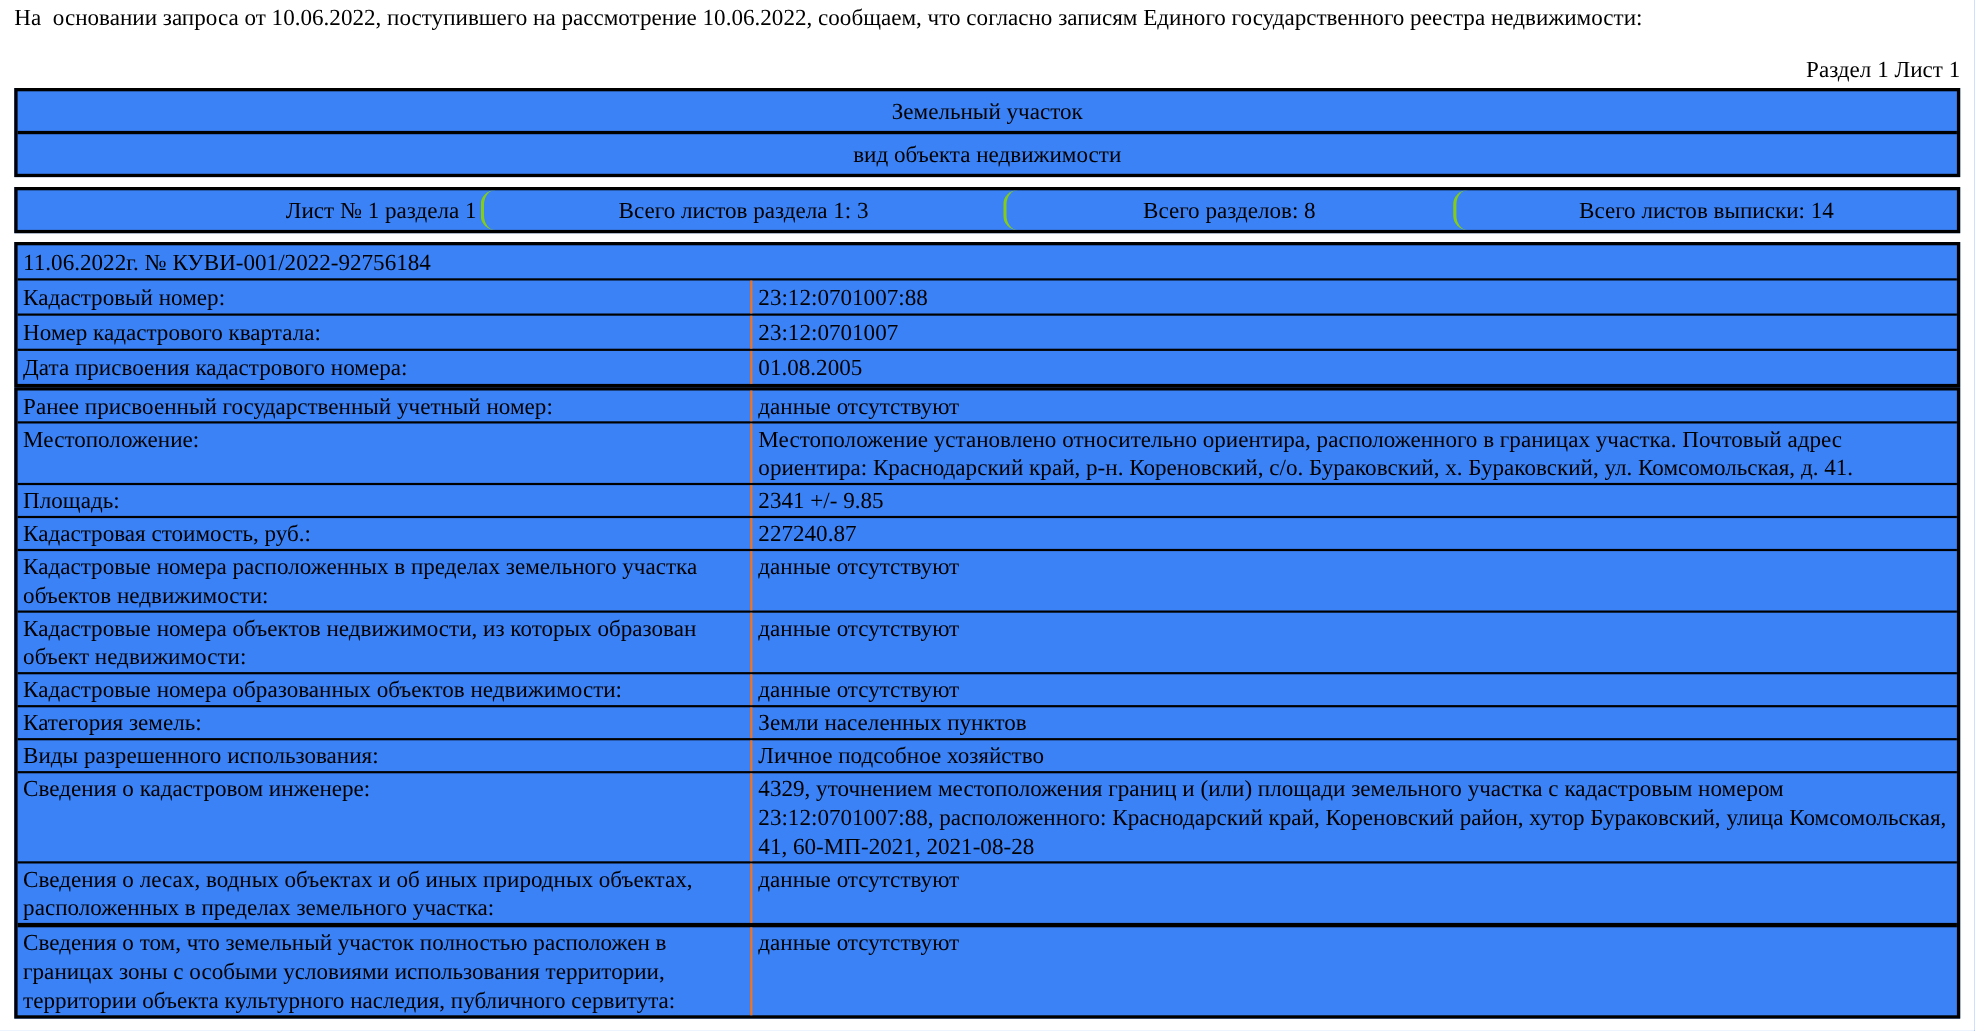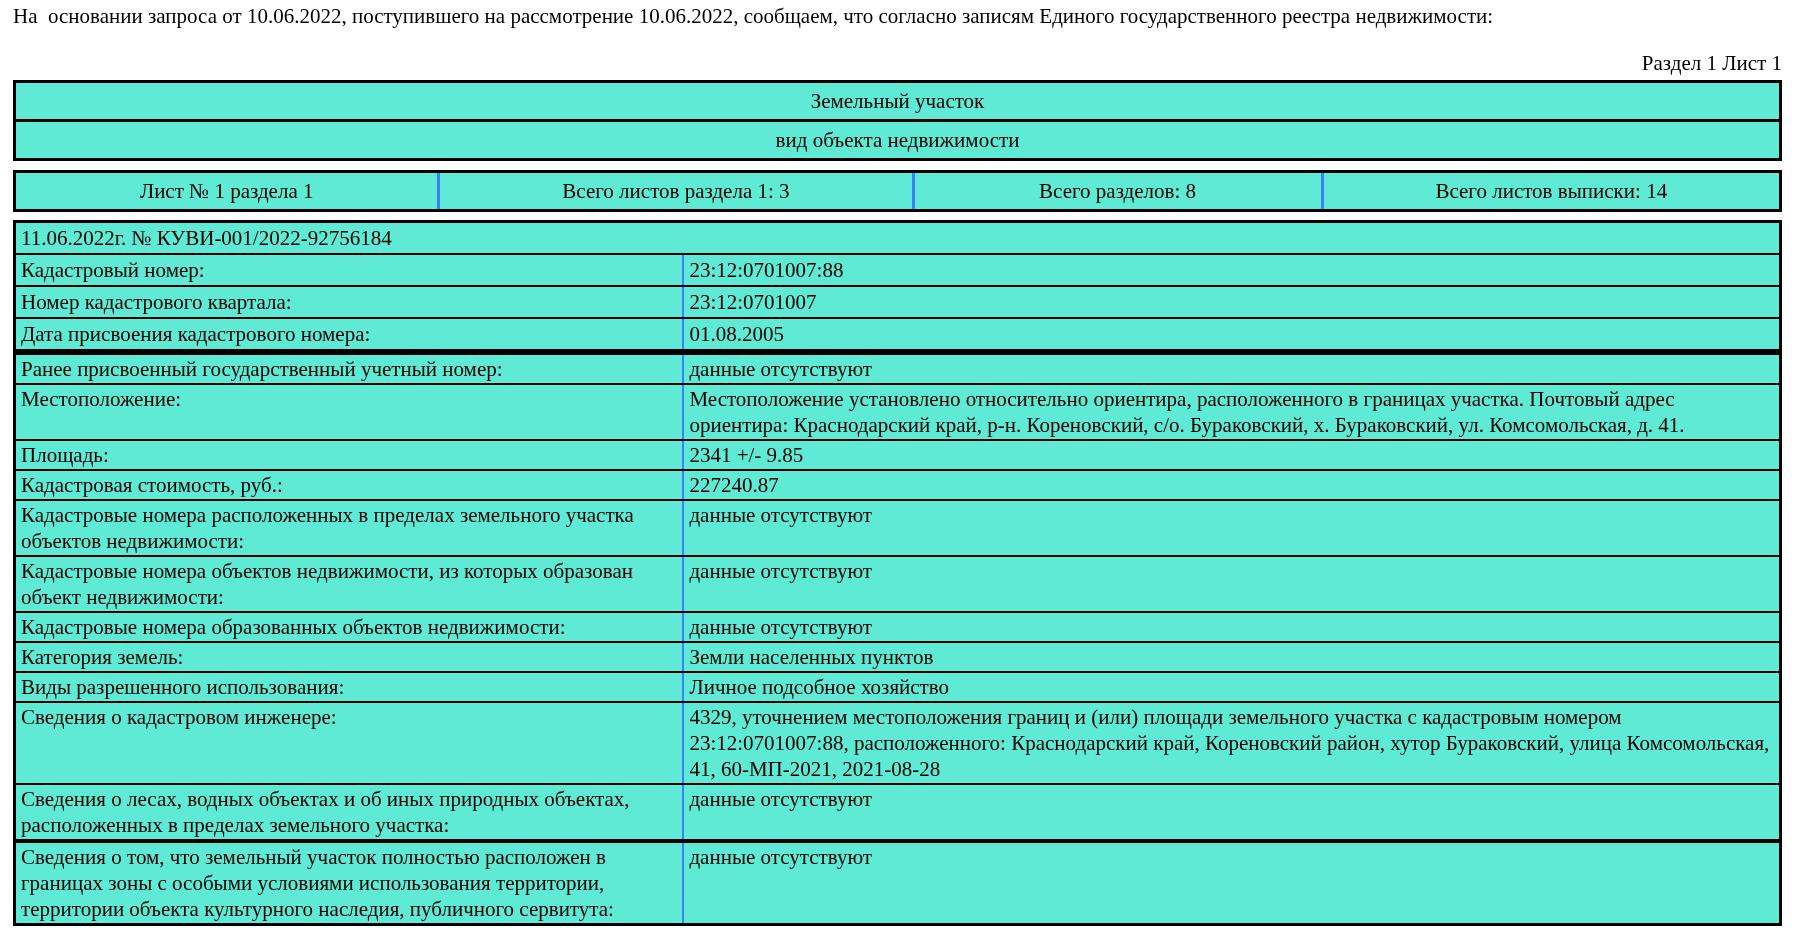--- a/index.html
+++ b/index.html
@@ -16,54 +16,54 @@
   .intro {
     white-space: pre-wrap;
     line-height: 25px;
   }
   .section-label {
     text-align: right;
     margin-top: 22px;
     line-height: 25px;
   }
 
-  .tbl { border: 3px solid #000; background: #5eead4; }
+  .tbl { border: 3px solid #000; background: #3b82f6; }
 
   
   .tbl-a { margin-top: 4px; }
   .tbl-a .c { text-align: center; line-height: 26px; padding: 5px 4px; }
   .tbl-a .c + .c { border-top: 3px solid #000; }
 
   
   .tbl-b { margin-top: 9px; display: flex; }
   .tbl-b .c {
     text-align: center; line-height: 26px; padding: 5px 4px;
     flex: 0 0 auto;
   }
-  .tbl-b .c + .c { border-left: 3px solid #3b82f6; }
-  .tbl-b .c1 { width: 23.9%; }
+  .tbl-b .c + .c { border-left: 3px solid #84cc16; border-radius: 13px; }
+  .tbl-b .c1 { width: 23.9%; text-align: right; }
   .tbl-b .c2 { width: 26.9%; }
   .tbl-b .c3 { width: 23.2%; }
   .tbl-b .c4 { flex: 1 1 auto; }
 
   
   .tbl-c { margin-top: 8px; }
   .tbl-c .full { line-height: 26px; padding: 2px 5px; }
   .tbl-c .row + .row, .tbl-c .full + .row { border-top: 2px solid #000; }
   .tbl-c .lbl, .tbl-c .val { line-height: 26px; padding: 2px 5px; }
 
   
   .tbl-d { }
   .tbl-d .row + .row { border-top: 2px solid #000; }
   .tbl-d .row.thick { border-top: 4px solid #000; }
   .tbl-d .lbl, .tbl-d .val { line-height: 26px; padding: 1px 5px; }
 
   .row { display: flex; align-items: stretch; }
   .lbl { flex: 0 0 37.8%; }
-  .val { flex: 1 1 auto; border-left: 2px solid #3b82f6; }
+  .val { flex: 1 1 auto; border-left: 2px solid #f97316; }
 </style>
 </head>
 <body>
 
 <div class="doc">
 
   <div class="intro">На  основании запроса от 10.06.2022, поступившего на рассмотрение 10.06.2022, сообщаем, что согласно записям Единого государственного реестра недвижимости:</div>
 
   <div class="section-label">Раздел 1 Лист 1</div>
 

